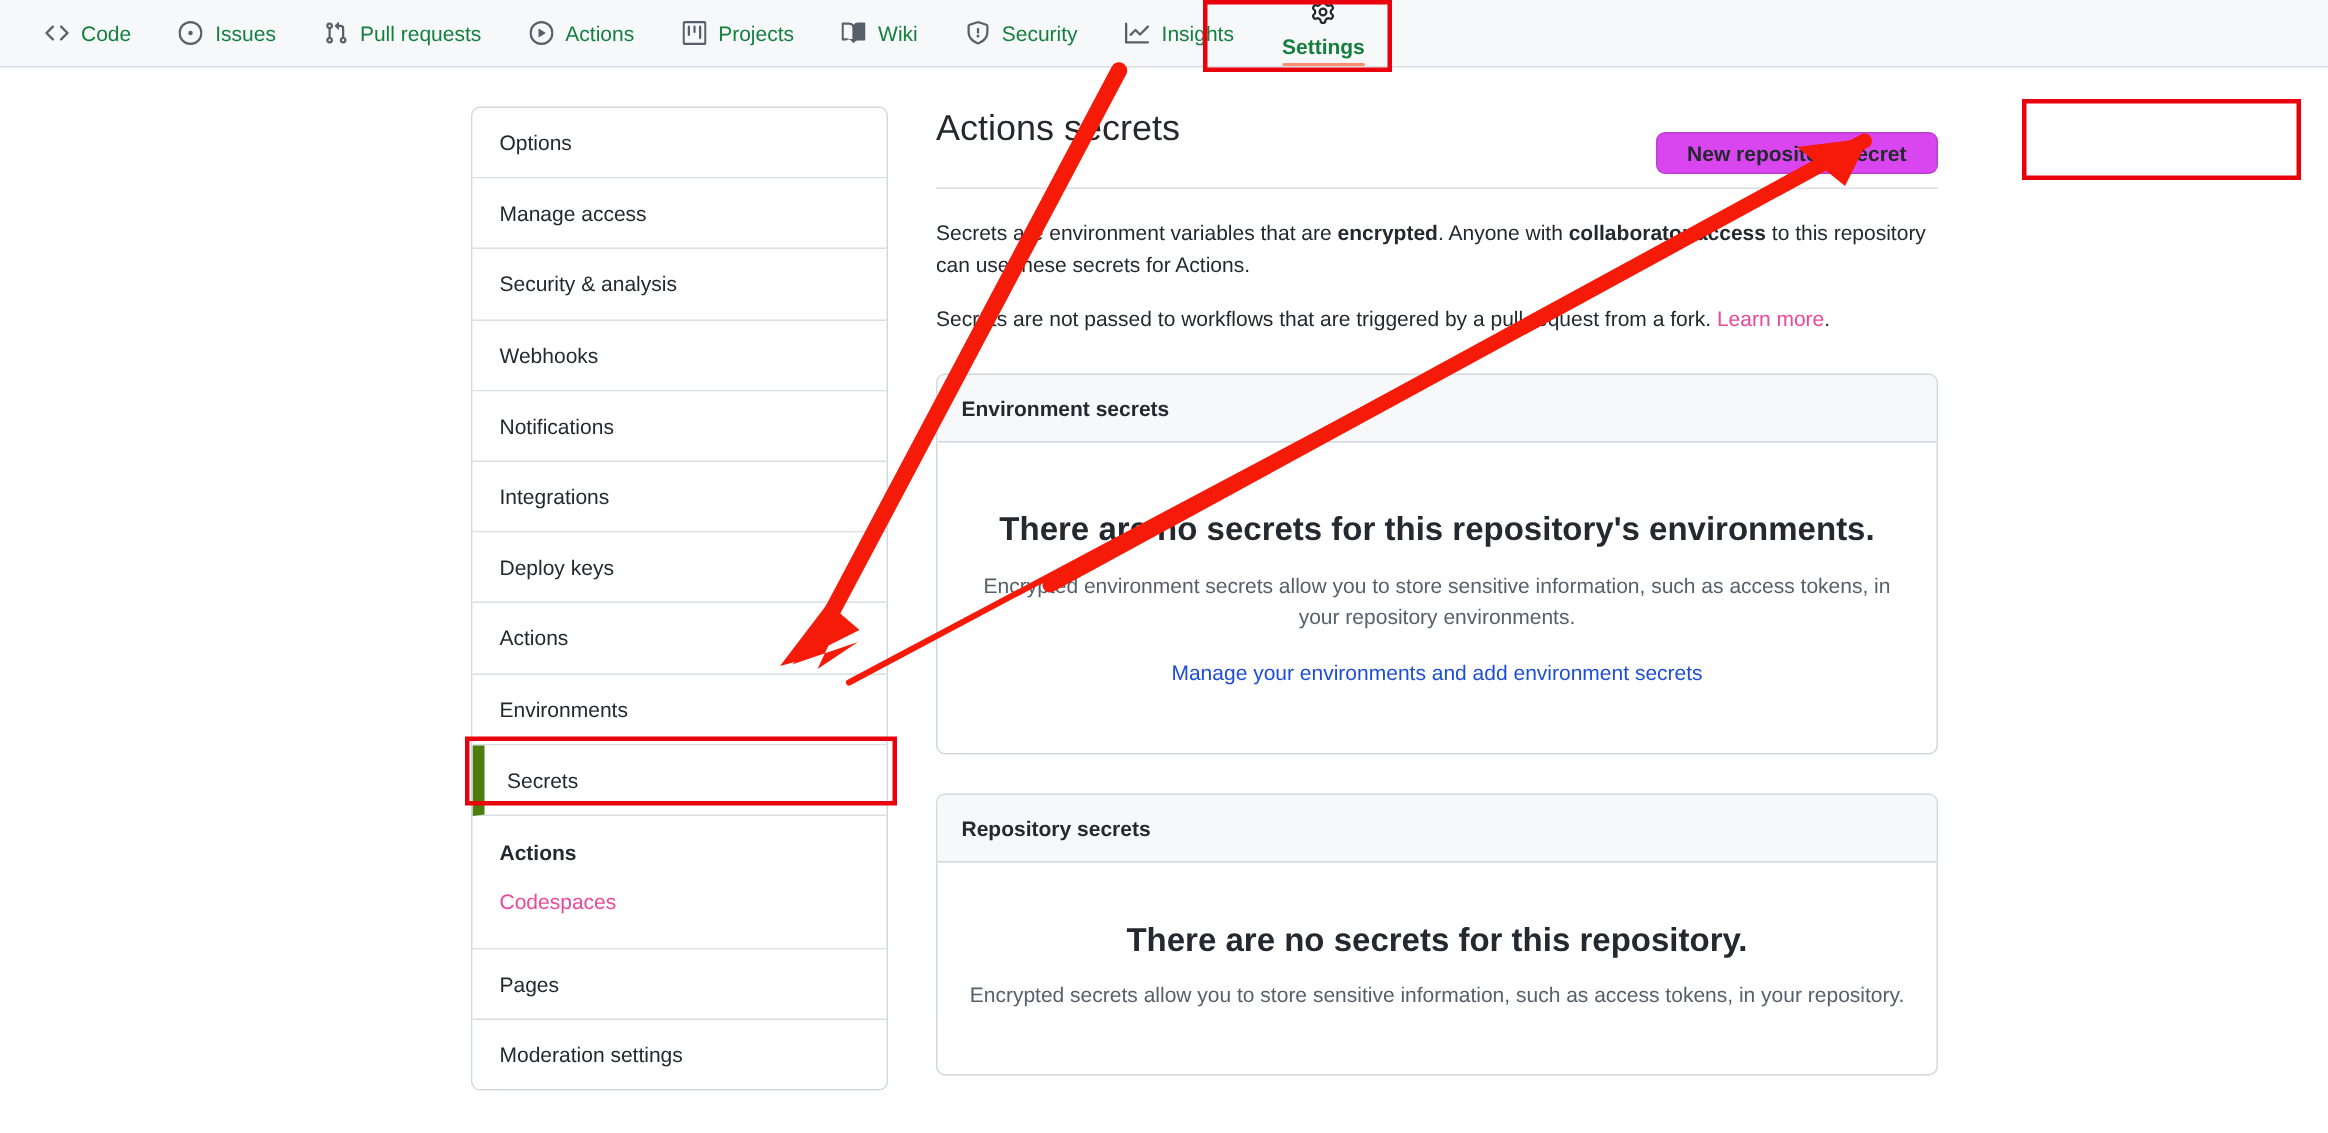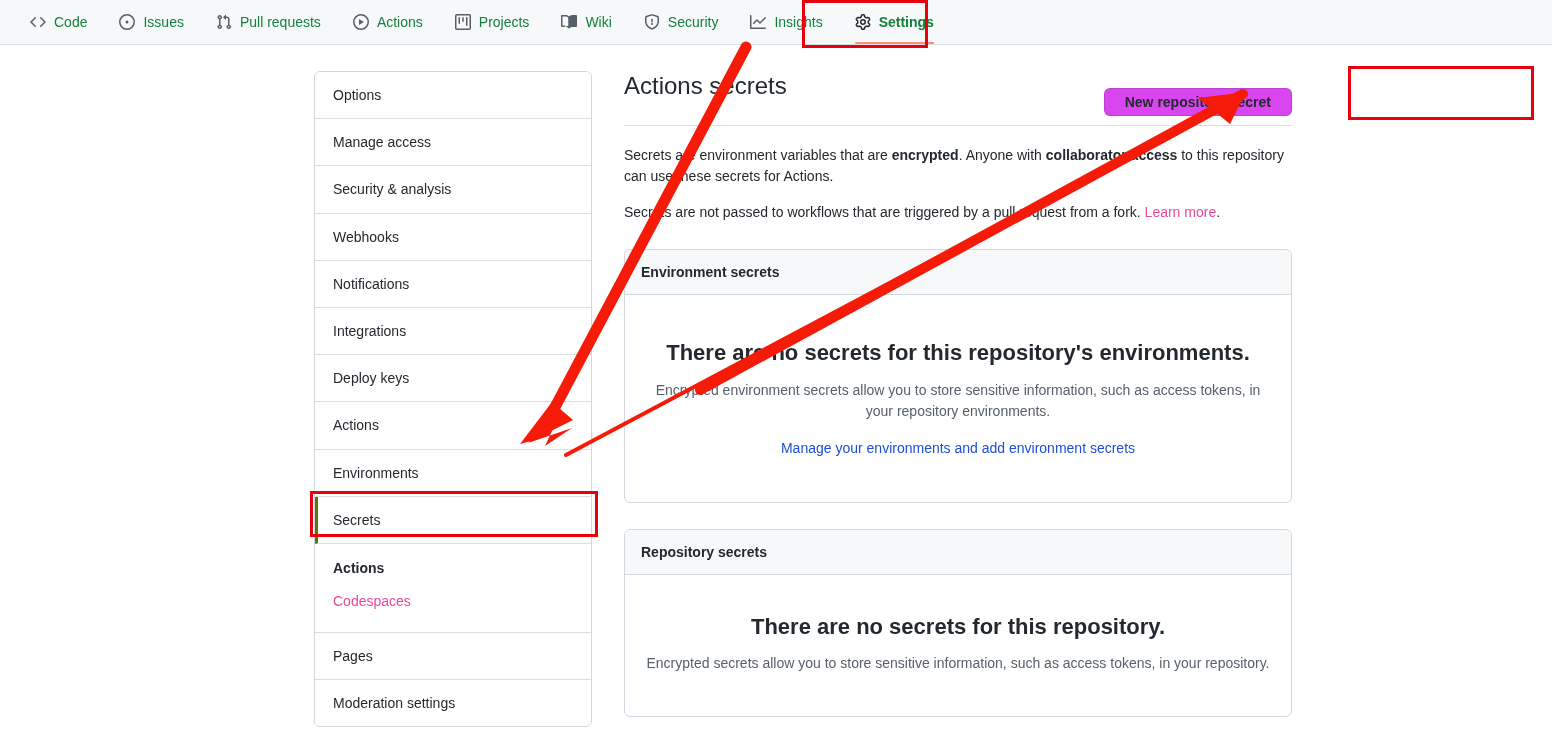--- a/index.html
+++ b/index.html
@@ -31,21 +31,21 @@
     align-items: center;
     gap: 8px;
     padding: 0 16px;
     height: 44px;
     font-size: 14px;
     color: #15803d;
     white-space: nowrap;
     cursor: pointer;
     position: relative;
   }
-  .nav-item.selected { font-weight: 600; }
+  .nav-item.selected { font-weight: 600; flex-direction: column; }
   .nav-item.selected::after {
     content: "";
     position: absolute;
     left: 16px; right: 16px;
     bottom: 0;
     height: 2px;
     background: #fd8c73;
     border-radius: 6px;
   }
   .nav-icon { width: 16px; height: 16px; display: inline-block; fill: #57606a; flex: 0 0 16px; }
@@ -77,21 +77,21 @@
     font-size: 14px;
     color: #24292f;
     padding: 14px 8px 14px 18px;
     border-bottom: 1px solid #d8dee4;
     cursor: pointer;
     line-height: 1.3;
     background: #fff;
   }
   .side-item:last-child { border-bottom: none; }
   .side-item.current {
-    border-left: 3px solid #4d7c0f;
+    border-left: 8px solid #4d7c0f;
     padding-left: 15px;
     font-weight: 400;
   }
   .side-sub {
     border-bottom: 1px solid #d8dee4;
     padding: 8px 8px 14px 18px;
   }
   .side-sub-item {
     display: block;
     font-size: 14px;

